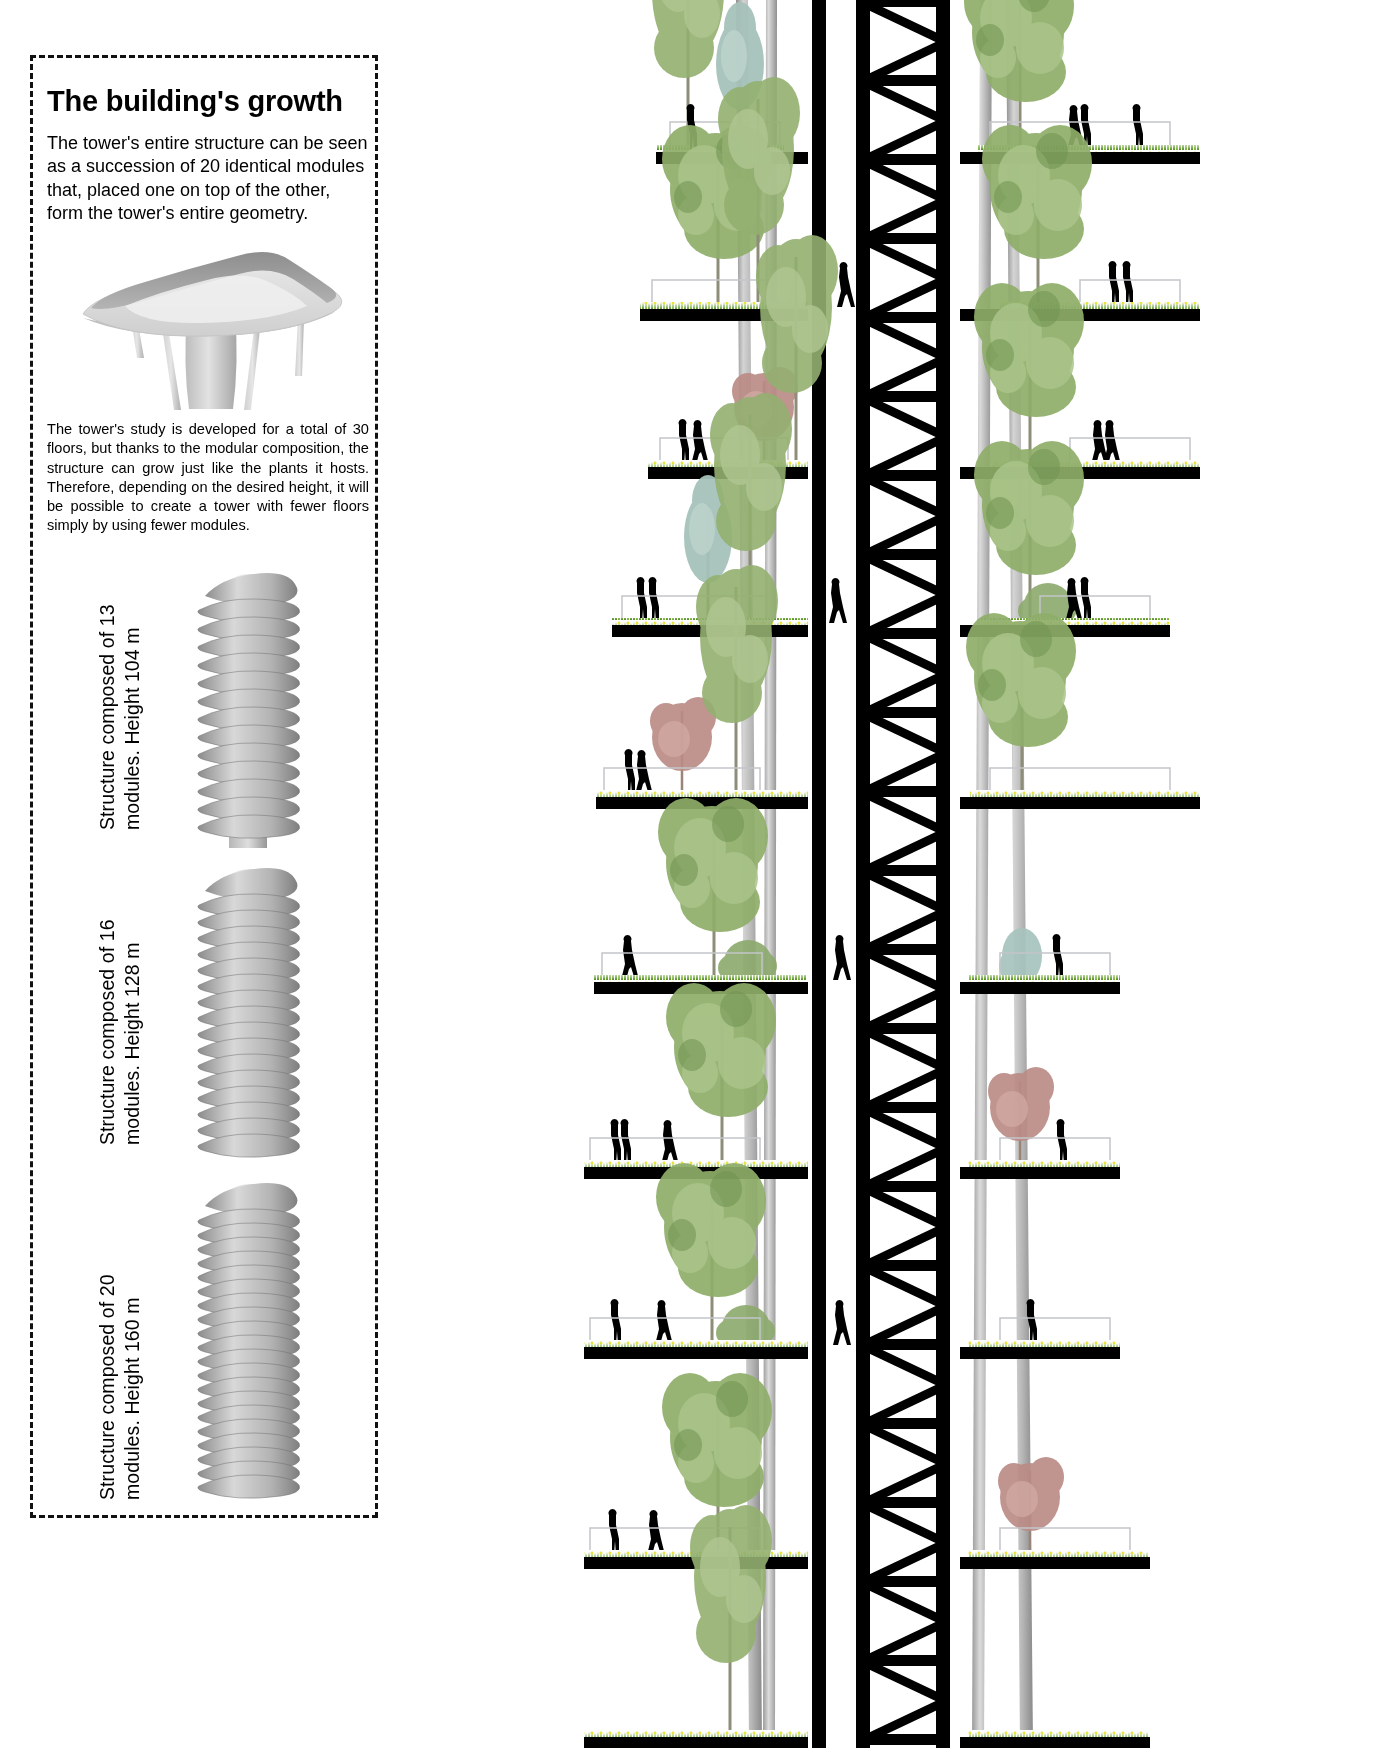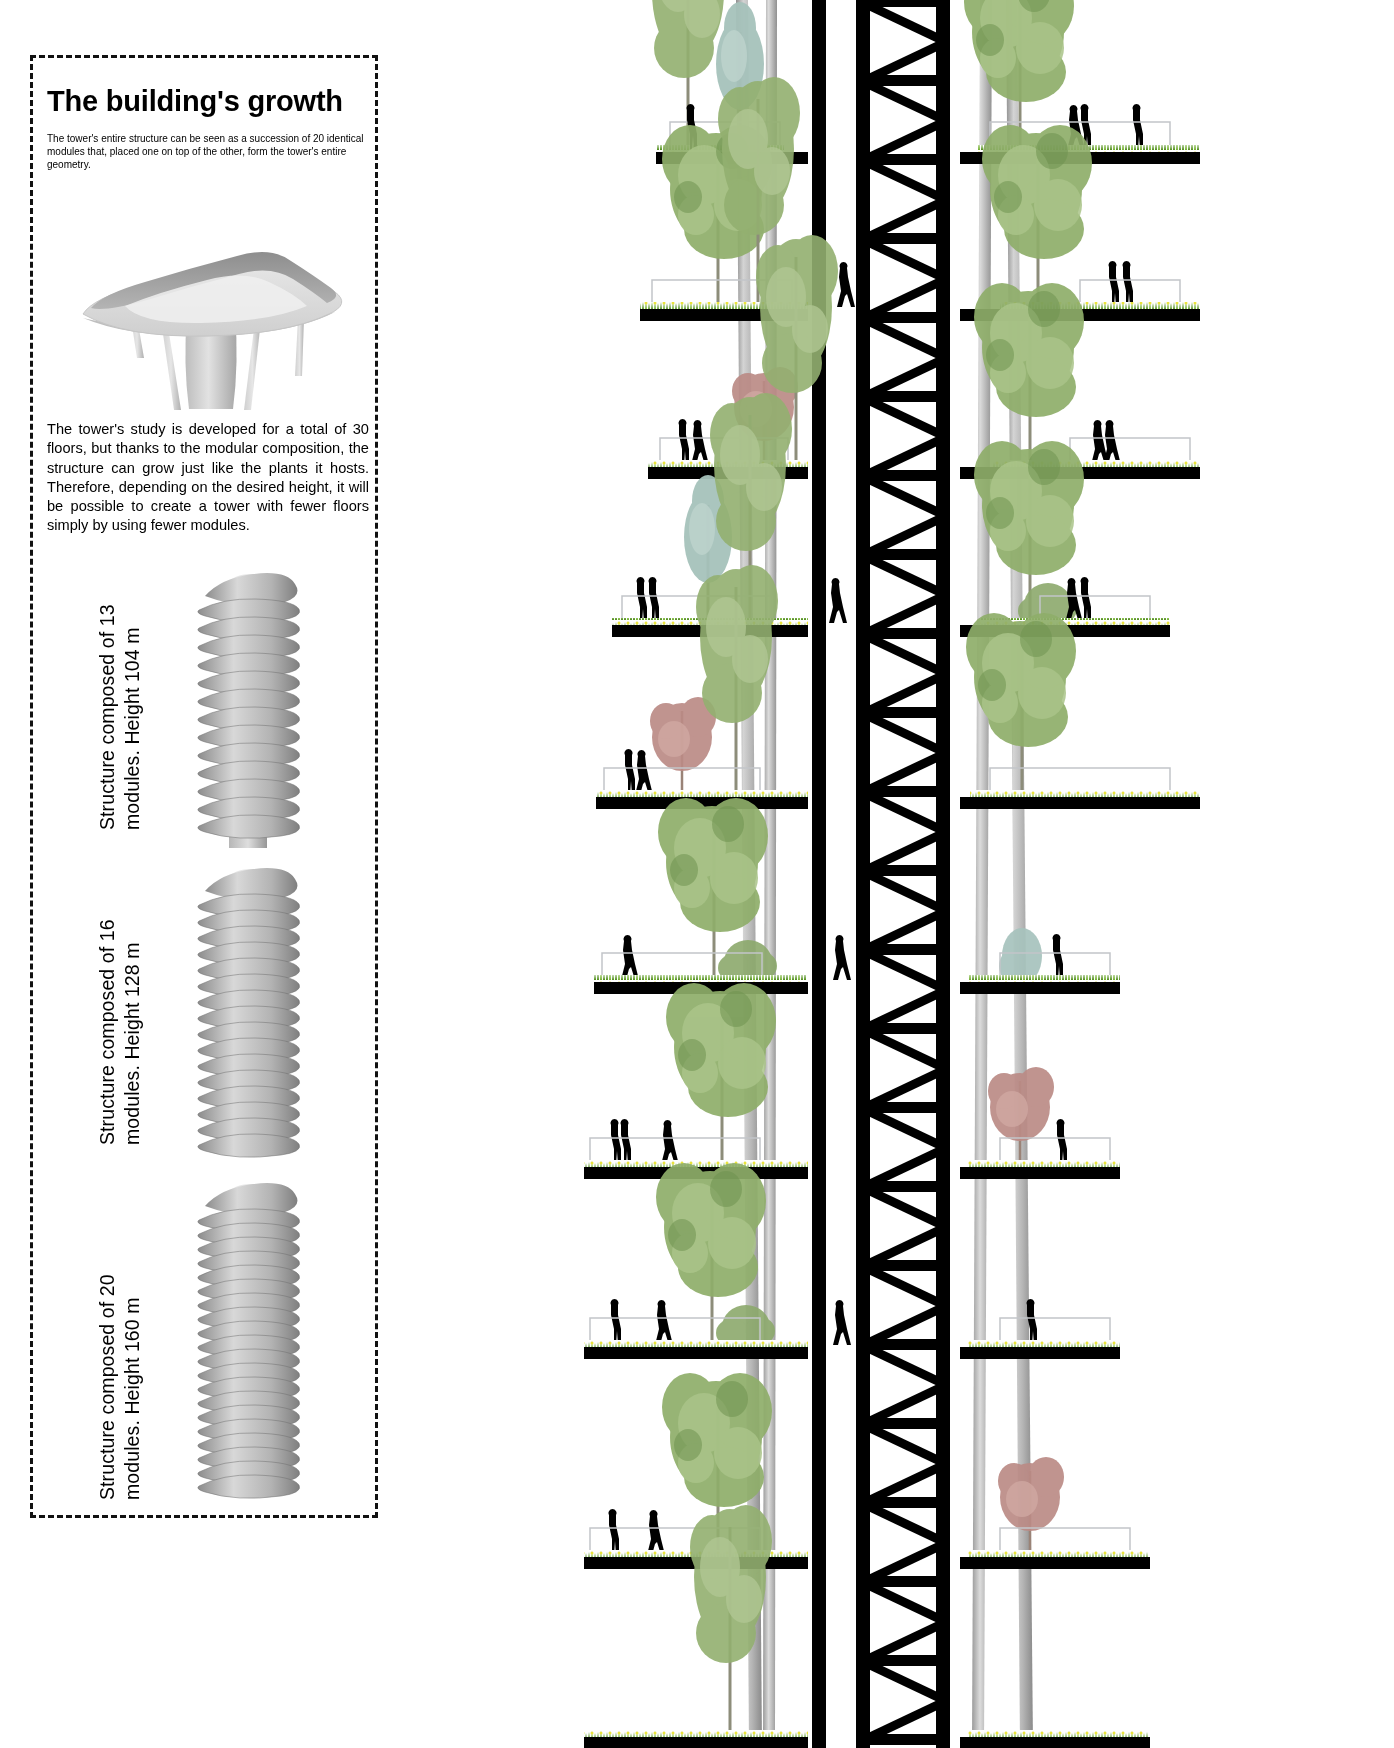--- a/index.html
+++ b/index.html
@@ -14,21 +14,21 @@
   #left-panel{
     position:absolute;left:30px;top:55px;width:348px;height:1463px;
     border:3px dashed #111;background:#fff;box-sizing:border-box;
   }
   #panel-title{
     position:absolute;left:14px;top:28px;width:320px;
     font-size:29px;font-weight:700;letter-spacing:-0.2px;line-height:1.1;
   }
   #intro-par{
     position:absolute;left:14px;top:74px;width:322px;
-    font-size:10px;line-height:1.30;text-align:left;
+    font-size:18px;line-height:1.30;text-align:left;
   }
   #module-render{
     position:absolute;left:22px;top:170px;width:306px;height:185px;
   }
   #body-par{
     position:absolute;left:14px;top:362px;width:322px;
     font-size:14.6px;line-height:1.32;text-align:justify;text-justify:inter-word;
   }
 
   

